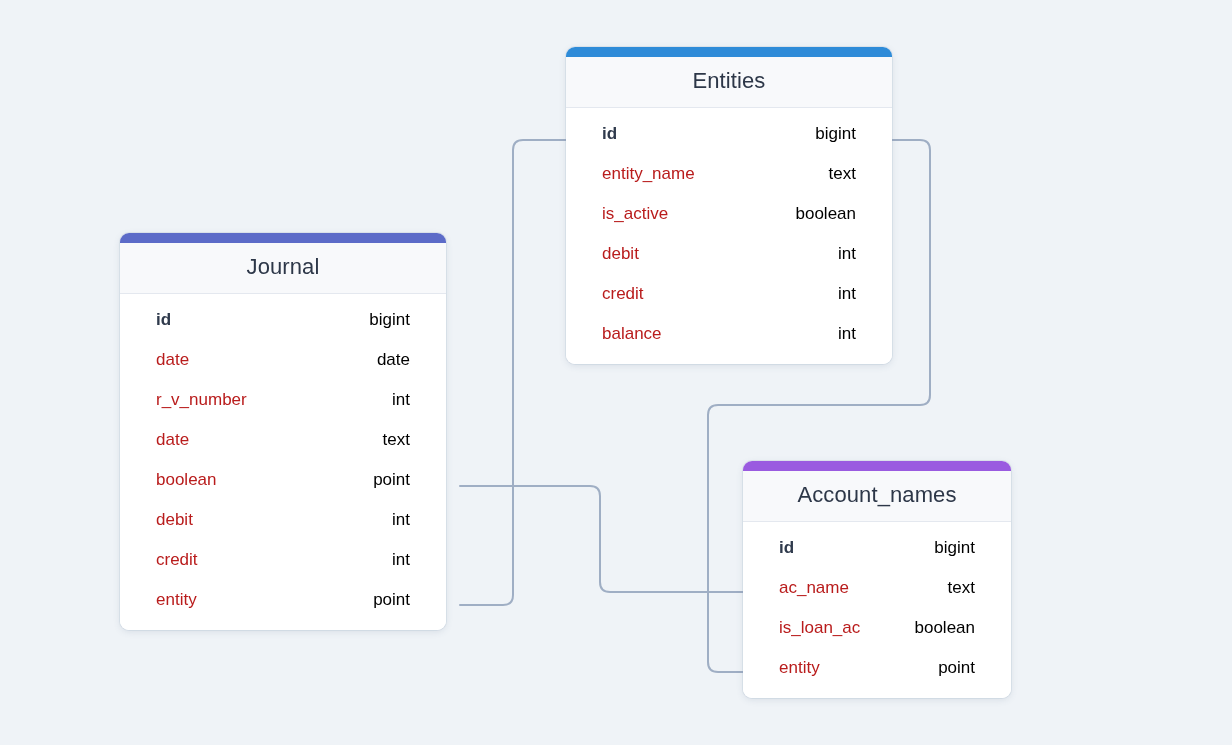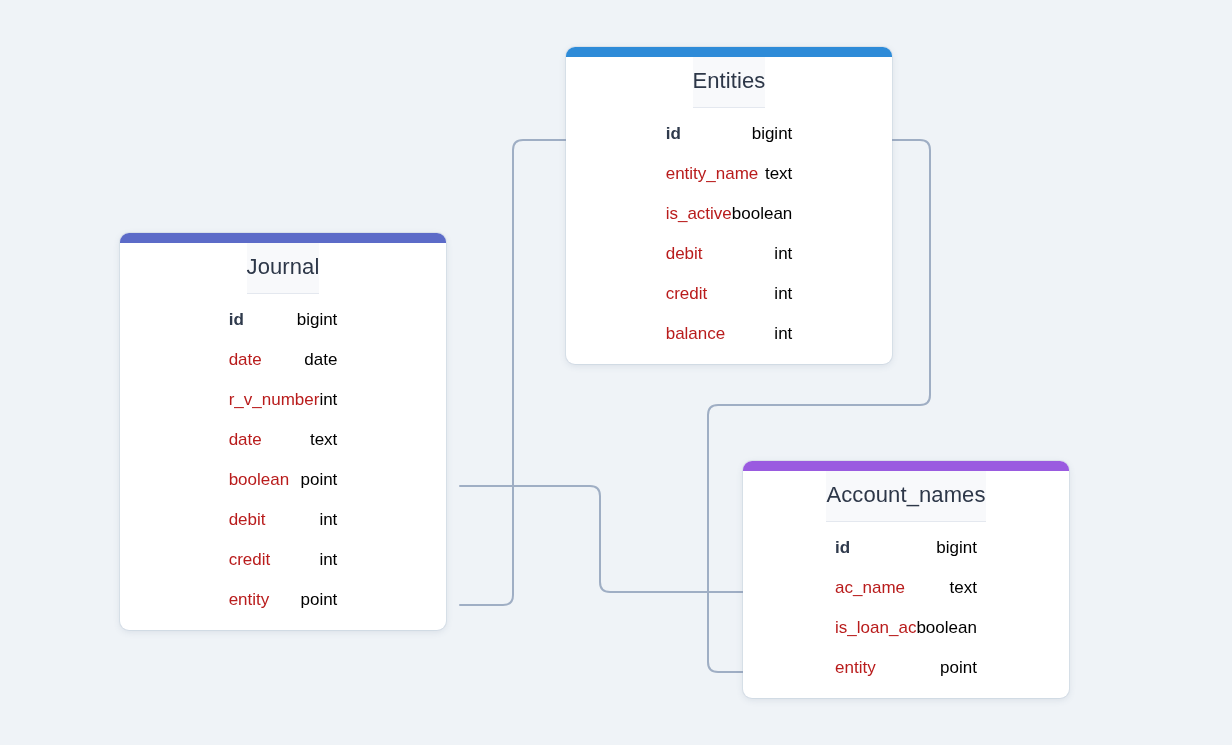--- a/index.html
+++ b/index.html
@@ -34,21 +34,20 @@
   .table-card {
     position: absolute;
     z-index: 2;
     border-radius: 9px;
     background: #ffffff;
     box-shadow: 0 2px 7px rgba(70, 90, 120, 0.13),
                 0 0 0 1px rgba(150, 170, 195, 0.17);
     overflow: hidden;
     display: flex;
     flex-direction: column;
-    align-items: center;
   }
   .accent-bar {
     height: 10px;
     width: 100%;
     flex: none;
   }
   .table-title {
     background: #f8f9fb;
     border-bottom: 1px solid #e4e8ef;
     text-align: center;
@@ -62,21 +61,21 @@
   .fields {
     background: #ffffff;
     padding: 6px 0 10px 0;
     flex: 1 1 auto;
   }
   .field-row {
     display: flex;
     align-items: center;
     justify-content: space-between;
     height: 40px;
-    padding: 0 48px;
+    padding: 0 36px;
     box-sizing: border-box;
   }
   .field-name {
     font-size: 17px;
     color: #b91c1c;
     white-space: nowrap;
   }
   .field-row.pk .field-name {
     font-weight: bold;
     color: #2f3a4c;
@@ -159,21 +158,21 @@
         <div class="field-row">
           <span class="field-name">credit</span>
           <span class="field-type">int</span>
         </div>
         <div class="field-row">
           <span class="field-name">balance</span>
           <span class="field-type">int</span>
         </div>
       </div>
     </div>
-    <div class="table-card" style="left: 743px; top: 461px; width: 326px;">
+    <div class="table-card" style="left: 743px; top: 461px; width: 268px;">
       <div class="accent-bar" style="background: rgb(154, 91, 224);"></div>
       <div class="table-title">Account_names</div>
       <div class="fields">
         <div class="field-row pk">
           <span class="field-name">id</span>
           <span class="field-type">bigint</span>
         </div>
         <div class="field-row">
           <span class="field-name">ac_name</span>
           <span class="field-type">text</span>

